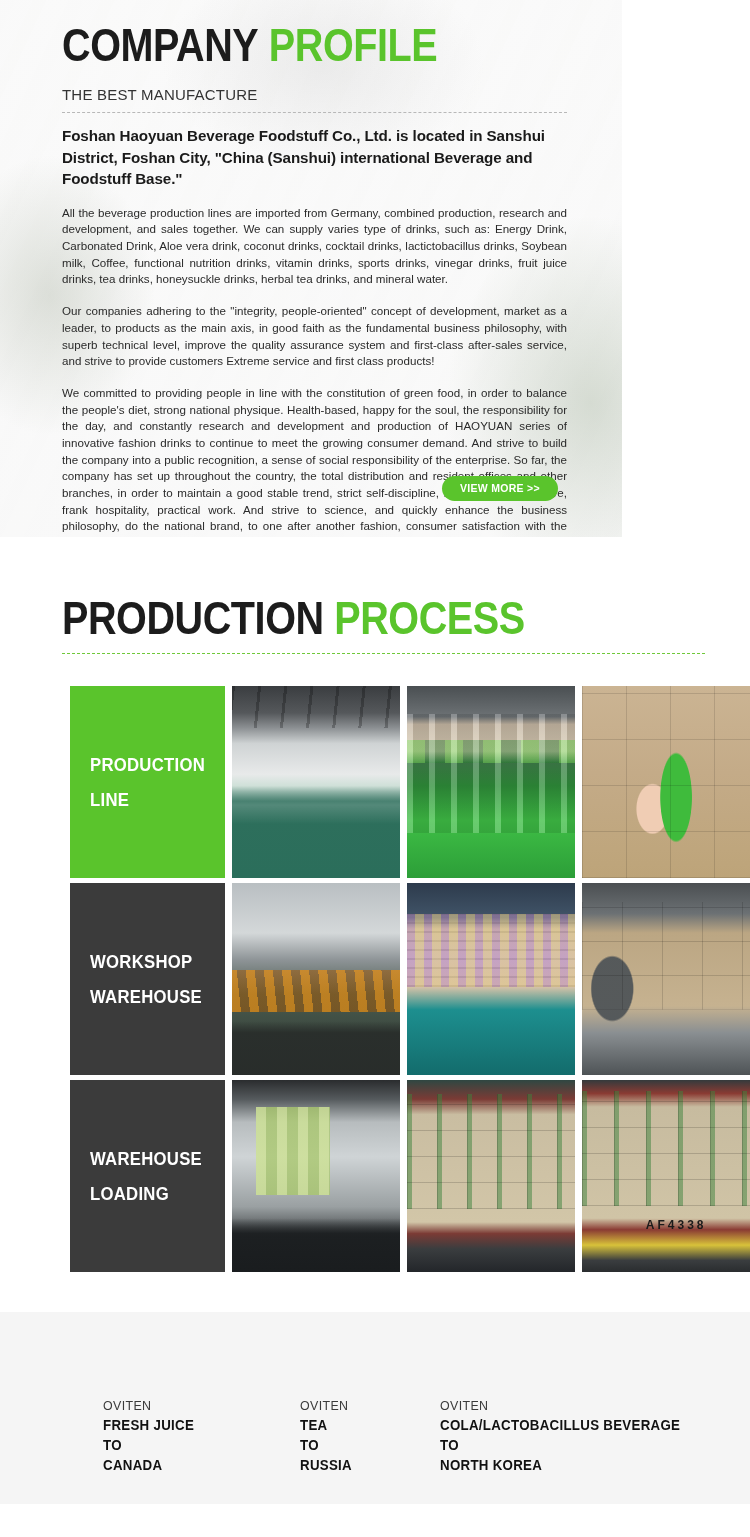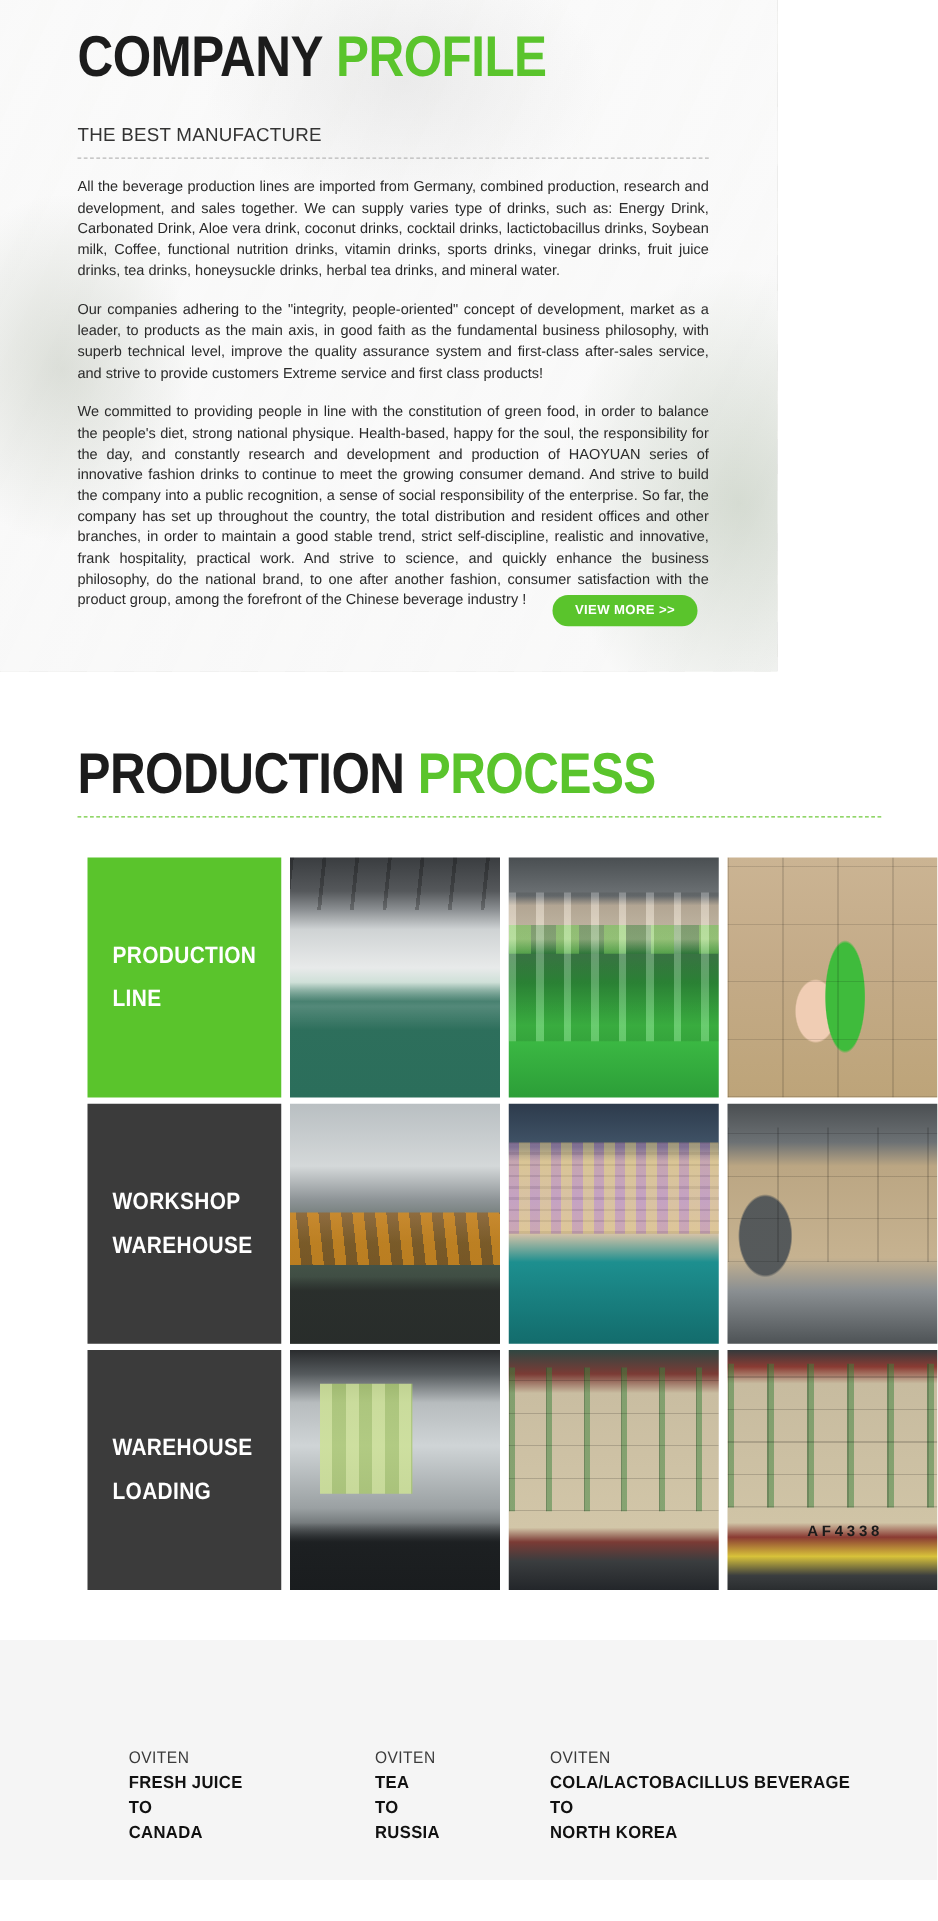--- a/index.html
+++ b/index.html
@@ -63,21 +63,21 @@
     transform-origin: left center;
     white-space: nowrap;
   }
   .big-title .dark { color: #1c1c1c; }
   .big-title .green { color: #5ac42c; }
 
   .subtitle {
     font-size: 15px;
     color: #333;
     letter-spacing: 0.2px;
-    margin-top: 32px;
+    margin-top: 18px;
   }
 
   .dashed-gray {
     border: none;
     border-top: 1px dashed #b8b8b8;
     margin-top: 9px;
     margin-bottom: 12px;
   }
 
   .lead {
@@ -322,20 +322,21 @@
     <div class="profile-inner">
 
       <h1 class="big-title">
         <span class="dark">COMPANY</span><span>&nbsp;</span><span class="green">PROFILE</span>
       </h1>
 
       <div class="subtitle">THE BEST MANUFACTURE</div>
 
       <hr class="dashed-gray">
 
+      <p class="lead">Foshan Haoyuan Beverage Foodstuff Co., Ltd. is located in Sanshui District, Foshan City, "China (Sanshui) international Beverage and Foodstuff Base."</p>
 
       <p class="para j">All the beverage production lines are imported from Germany, combined production, research and development, and sales together. We can supply varies type of drinks, such as: Energy Drink, Carbonated Drink, Aloe vera drink, coconut drinks, cocktail drinks, lactictobacillus drinks, Soybean milk, Coffee, functional nutrition drinks, vitamin drinks, sports drinks, vinegar drinks, fruit juice drinks, tea drinks, honeysuckle drinks, herbal tea drinks, and mineral water.</p>
       <p class="para j">Our companies adhering to the "integrity, people-oriented" concept of development, market as a leader, to products as the main axis, in good faith as the fundamental business philosophy, with superb technical level, improve the quality assurance system and first-class after-sales service, and strive to provide customers Extreme service and first class products!</p>
       <p class="para j">We committed to providing people in line with the constitution of green food, in order to balance the people's diet, strong national physique. Health-based, happy for the soul, the responsibility for the day, and constantly research and development and production of HAOYUAN series of innovative fashion drinks to continue to meet the growing consumer demand. And strive to build the company into a public recognition, a sense of social responsibility of the enterprise. So far, the company has set up throughout the country, the total distribution and resident offices and other branches, in order to maintain a good stable trend, strict self-discipline, realistic and innovative, frank hospitality, practical work. And strive to science, and quickly enhance the business philosophy, do the national brand, to one after another fashion, consumer satisfaction with the product group, among the forefront of the Chinese beverage industry !</p>
 
     </div>
 
     <div class="view-more-row">
       <button class="view-more">VIEW MORE &gt;&gt;</button>
     </div>

